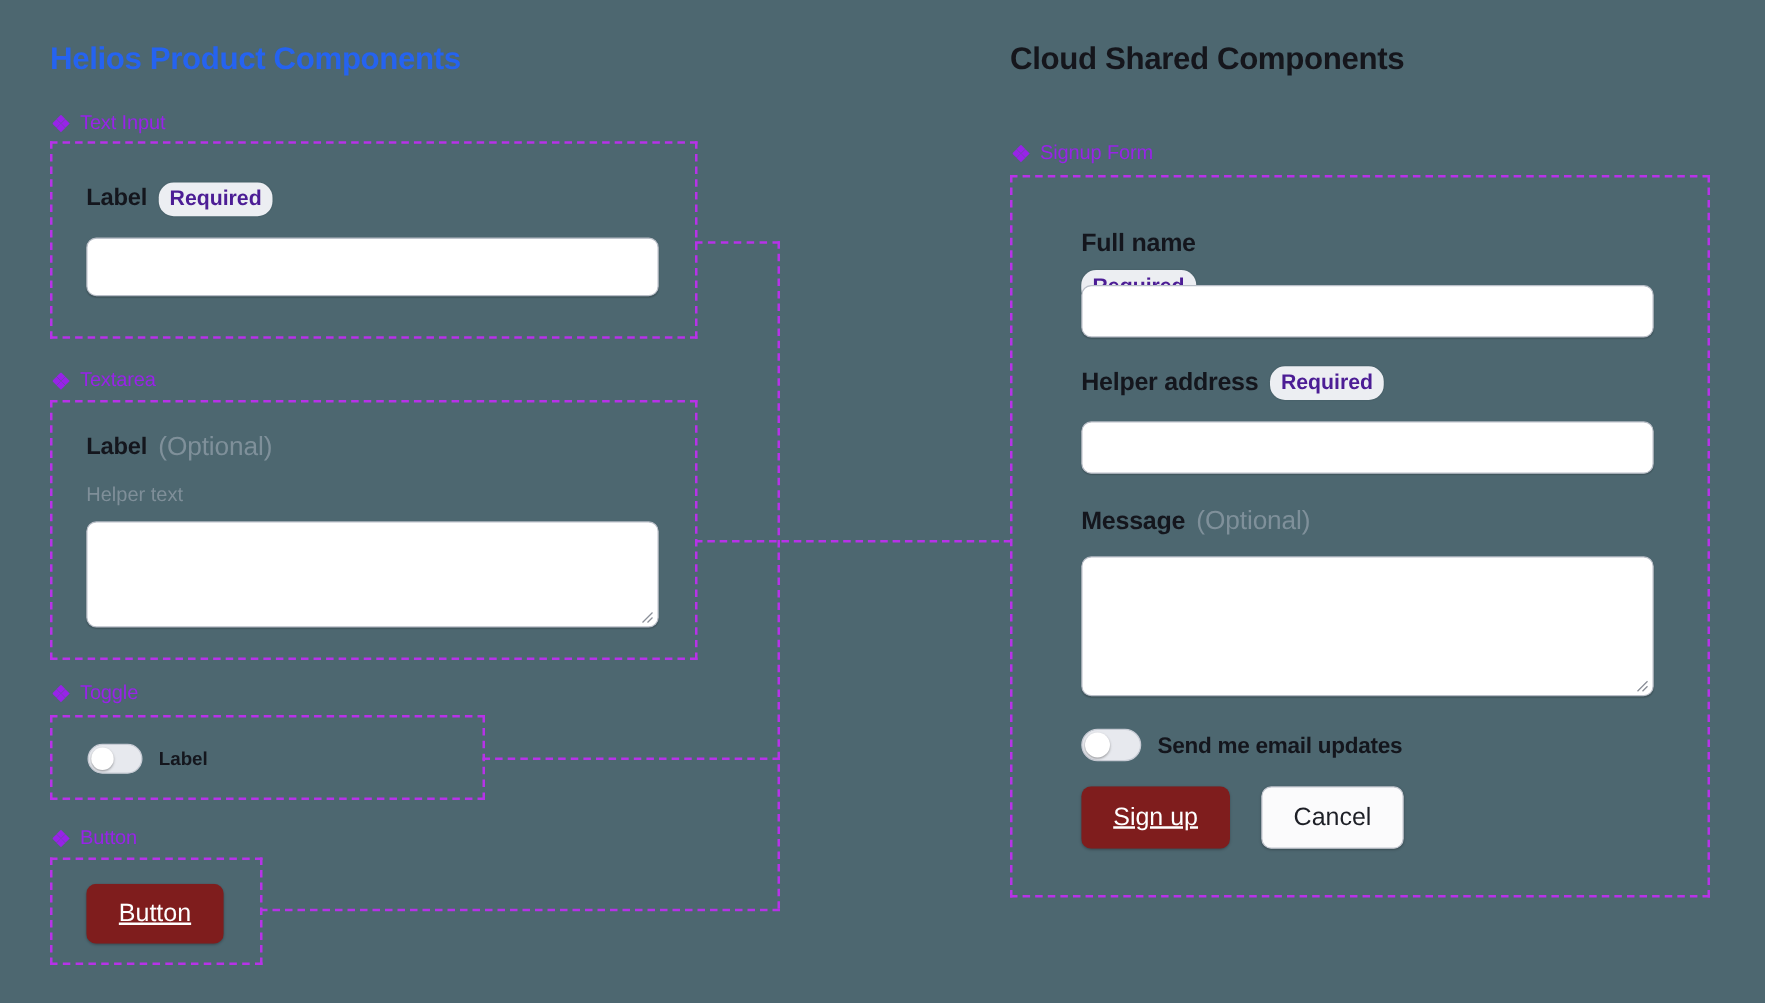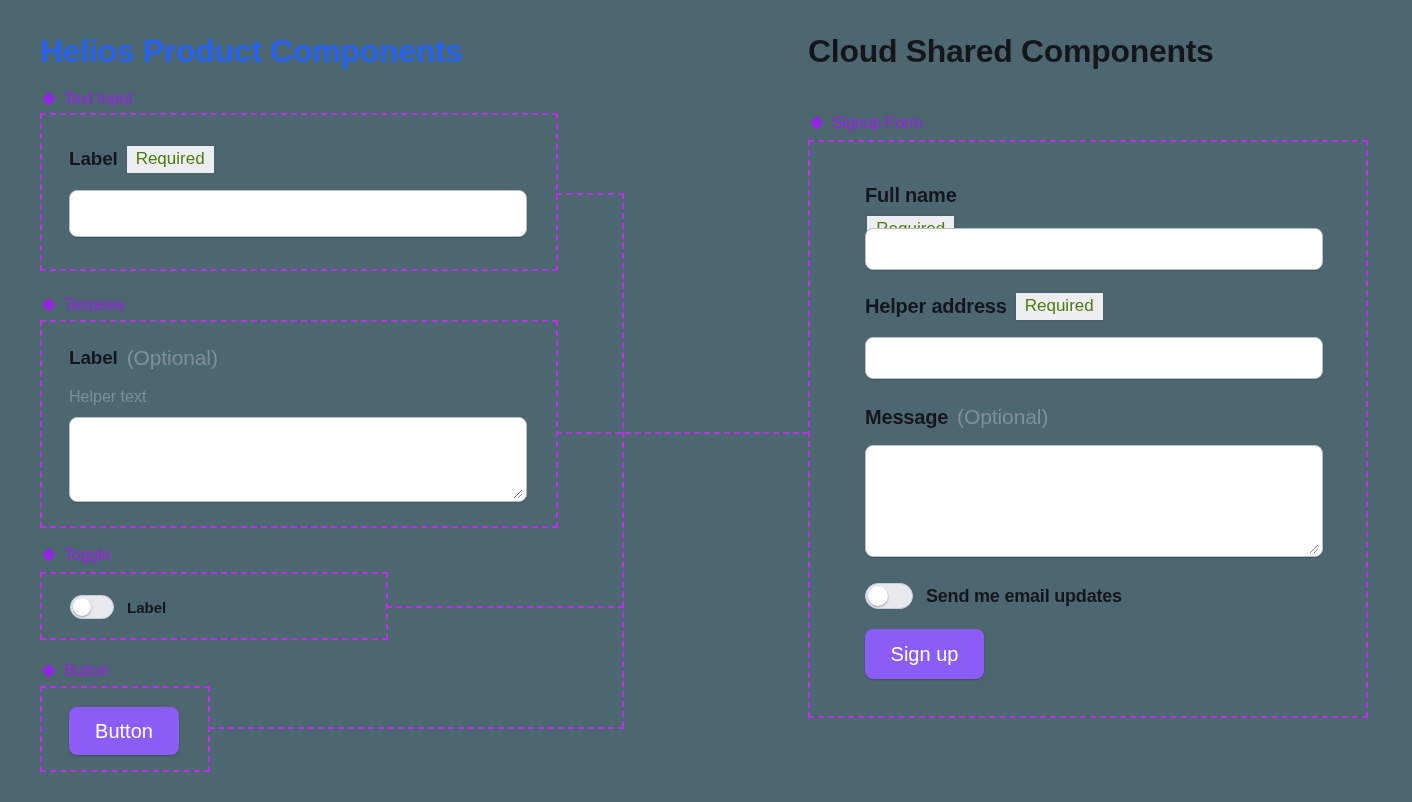--- a/index.html
+++ b/index.html
@@ -16,21 +16,21 @@
   }
 
   #root {
     position: absolute;
     inset: 0;
   }
 
   
   .panel-title {
     position: absolute;
-    font-size: 32px;
+    font-size: 25px;
     font-weight: bold;
     letter-spacing: -0.3px;
     white-space: nowrap;
   }
   #title-left  { left: 40px;  top: 33px; color: #2563f0; }
   #title-right { left: 808px; top: 33px; color: #15161c; }
 
   
   .section-head {
     position: absolute;
@@ -78,27 +78,28 @@
   .lbl {
     font-size: 19px;
     font-weight: bold;
     color: #14161d;
     letter-spacing: -0.2px;
     white-space: nowrap;
   }
   .lbl-big { font-size: 20px; }
   .badge {
     background: #eceef2;
-    color: #4d7c0f;
+    color: #4c1d95;
     font-size: 17px;
-    border-radius: 0;
+    border-radius: 12px;
     padding: 3px 9px 4px 9px;
     line-height: 1.15;
     white-space: nowrap;
     box-shadow: 0 0 0 1px rgba(0,0,0,0.04);
+    font-weight: bold;
   }
   .muted {
     font-size: 21px;
     color: #7f909a;
     font-weight: normal;
     letter-spacing: -0.1px;
     white-space: nowrap;
   }
   .helper {
     font-size: 16px;
@@ -183,22 +184,23 @@
   .btn {
     font-family: "Liberation Sans", sans-serif;
     border-radius: 8px;
     border: 1px solid transparent;
     cursor: pointer;
     box-sizing: border-box;
     box-shadow: 0 1px 2px rgba(0,0,0,0.25);
     white-space: nowrap;
   }
   .btn-primary {
-    background: #8b5cf6;
+    background: #7f1d1d;
     color: #ffffff;
+    text-decoration: underline;
   }
   .btn-secondary {
     background: #fbfbfc;
     color: #1d1f26;
     border: 1px solid #c3c7cf;
   }
 </style>
 </head>
 <body>
 
@@ -339,15 +341,16 @@
 
     <div class="toggle-row" style="position:absolute; left:55px; top:441px;">
       <div class="switch switch-lg">
         <div class="knob"></div>
       </div>
       <span class="toggle-label-lg">Send me email updates</span>
     </div>
 
     <button class="btn btn-primary" style="position:absolute; left:55px; top:487px; width:119px; height:50px; font-size:20px;">Sign up</button>
 
+    <button class="btn btn-secondary" style="position:absolute; left:199px; top:487px; width:114px; height:50px; font-size:20px;">Cancel</button>
   </div>
 
 </div>
 
 </body></html>

